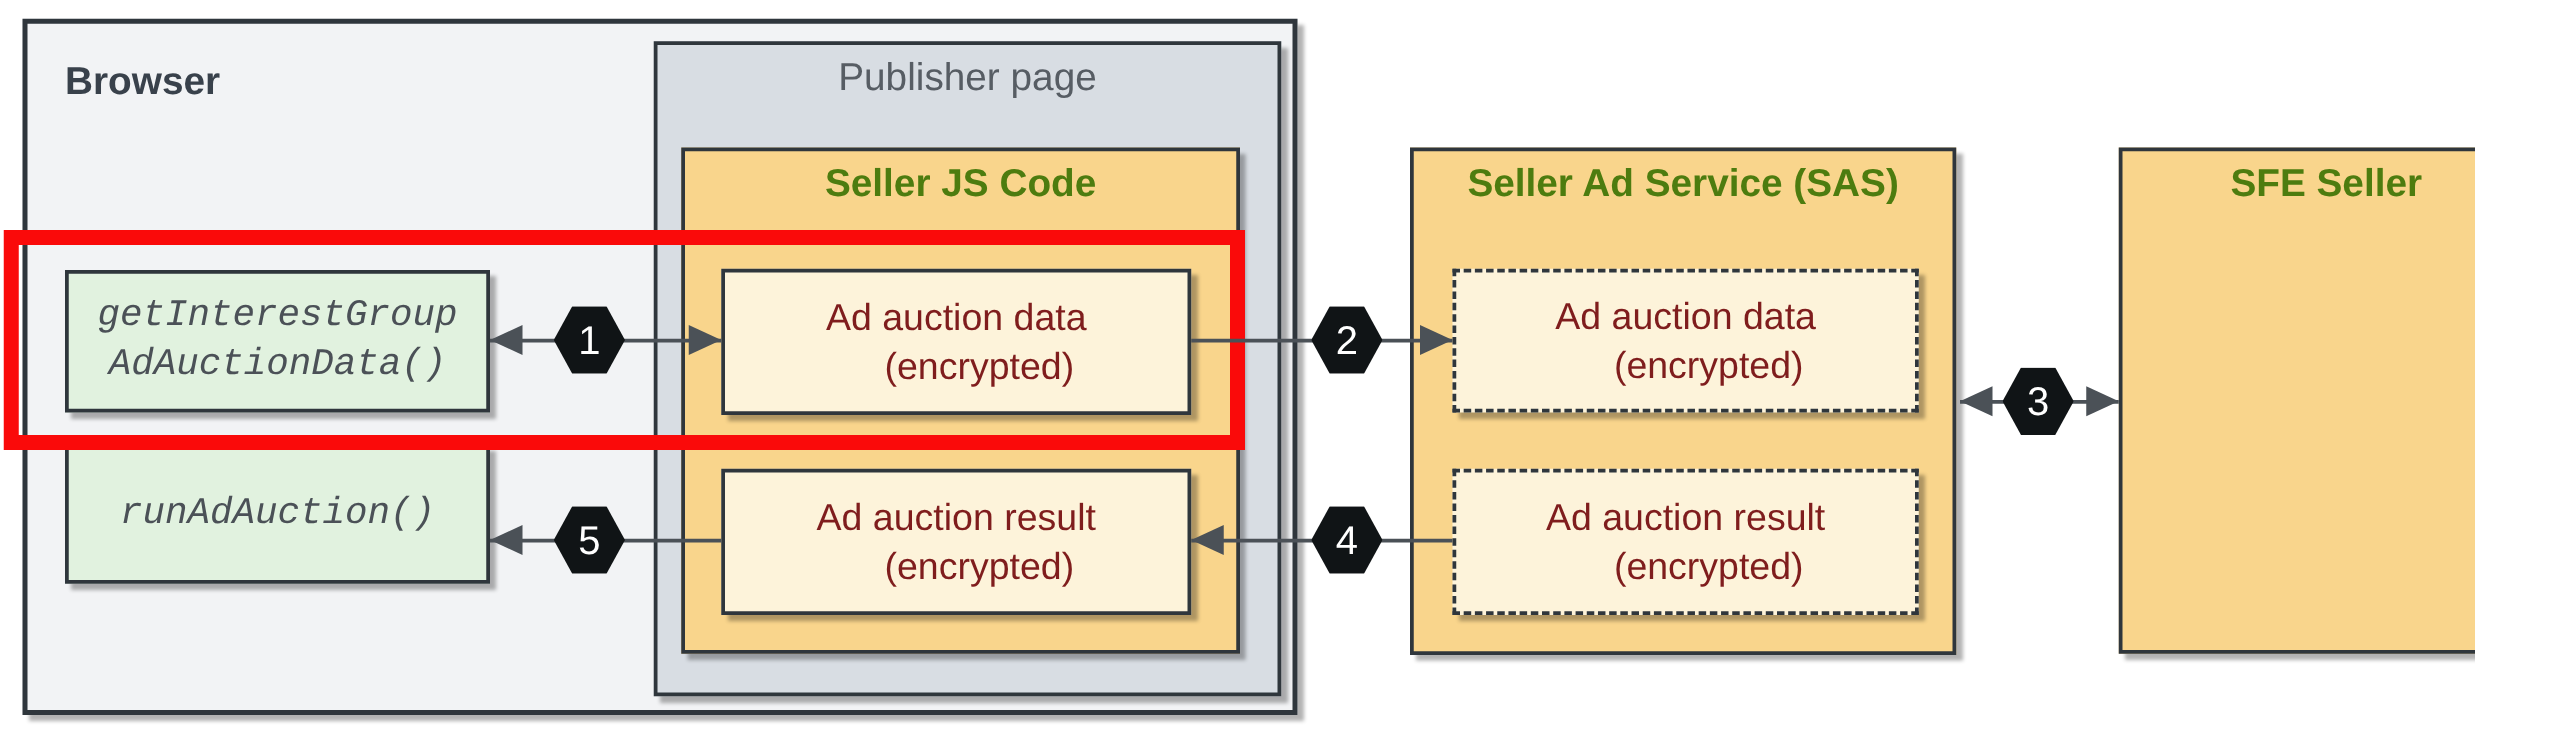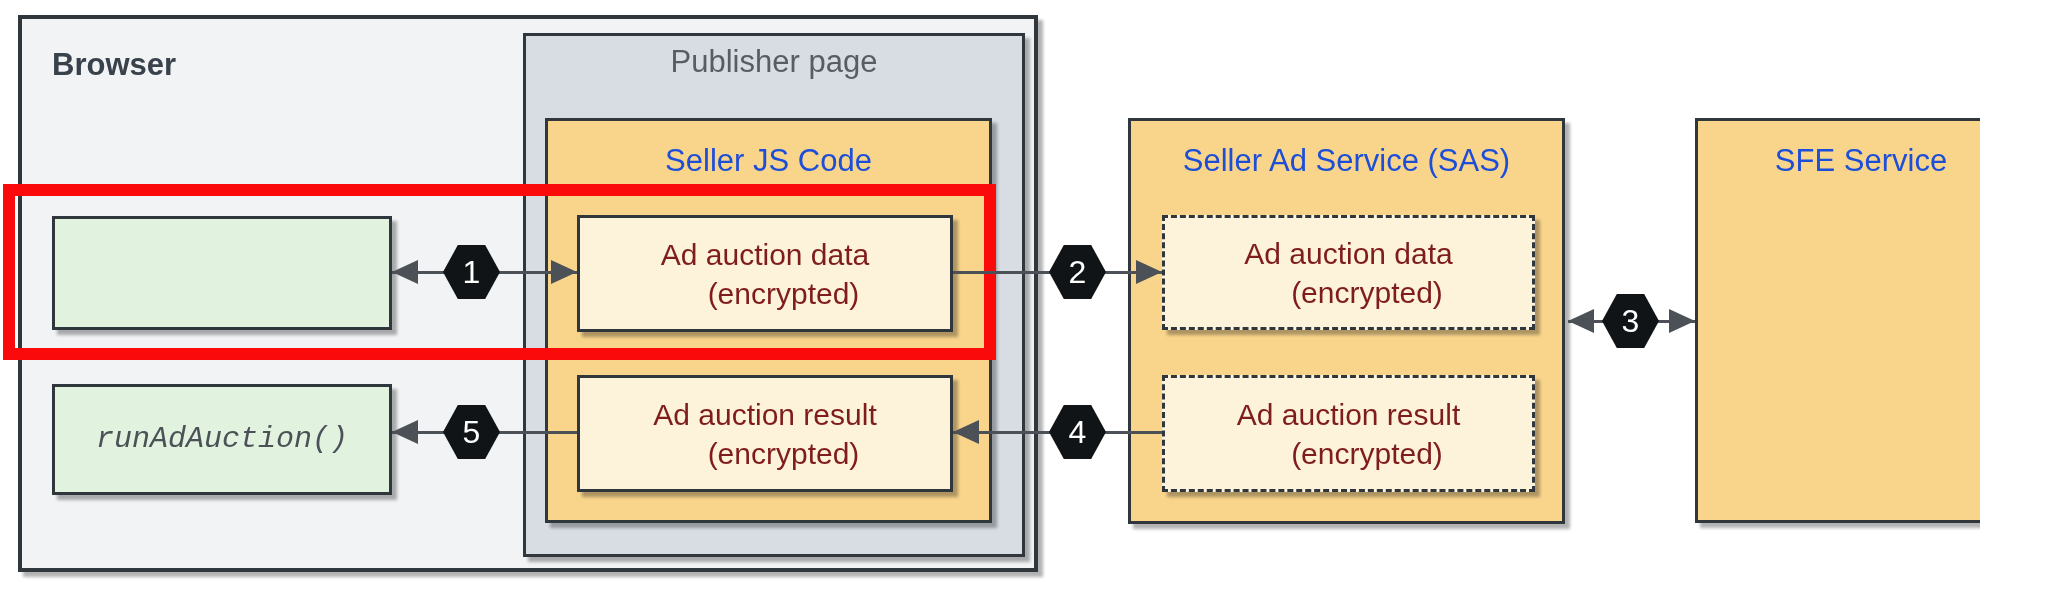--- a/index.html
+++ b/index.html
@@ -7,21 +7,21 @@
   #stage{position:relative;width:1980px;height:595px;background:#ffffff;overflow:hidden;}
 
   .box{position:absolute;box-sizing:border-box;}
   .shadow{box-shadow:5px 5px 3px rgba(0,0,0,0.30);}
 
   
   .browser{background:#f2f3f5;border:4px solid #2f363c;z-index:1;}
   .publisher{background:#d8dde3;border:3px solid #2f363c;z-index:2;}
   .orange{background:#f9d58c;border:3px solid #2f363c;z-index:3;}
 
-  .container-title{font-weight:normal;font-size:31px;color:#1d4ed8;text-align:center;padding-top:22px;}
+  .container-title{font-weight:bold;font-size:31px;color:#4d7c0f;text-align:center;padding-top:8px;}
   .muted-title{font-size:31px;color:#575d64;text-align:center;padding-top:8px;}
   .browser-label{position:absolute;left:30px;top:28px;font-weight:bold;font-size:31px;color:#39414b;}
 
   
   .node{display:flex;flex-direction:column;align-items:center;justify-content:center;
         text-align:center;font-size:30px;line-height:39px;color:#7f1d1d;z-index:10;}
   .green{background:#e1f2df;border:3px solid #2f363c;}
   .cream{background:#fdf3da;border:3px solid #2f363c;}
   .dashed{background:#fdf3da;border:3px dashed #2f363c;}
   .code{font-family:"Liberation Mono","DejaVu Sans Mono",monospace;font-style:italic;color:#4b5157;}
@@ -58,26 +58,28 @@
 
   <div class="box orange shadow" style="left:545px;top:118px;width:447px;height:405px;">
     <div class="container-title">Seller JS Code</div>
   </div>
 
   <div class="box orange shadow" style="left:1128px;top:118px;width:437px;height:406px;">
     <div class="container-title">Seller Ad Service (SAS)</div>
   </div>
 
   <div class="box orange shadow" style="left:1695px;top:118px;width:332px;height:405px;">
-    <div class="container-title">SFE Service</div>
+    <div class="container-title">SFE Seller</div>
   </div>
 
   <div class="box node green code shadow" style="left:52px;top:216px;width:340px;height:114px;">
+    <span>getInterestGroup</span>
+    <span>AdAuctionData()</span>
   </div>
-  <div class="box node green code shadow" style="left:52px;top:384px;width:340px;height:111px;">
+  <div class="box node green code shadow" style="left:52px;top:356px;width:340px;height:111px;">
     <span>runAdAuction()</span>
   </div>
 
   <div class="box node cream shadow" style="left:577px;top:215px;width:376px;height:117px;">
     <span>Ad auction data</span>
     <span class="em">(encrypted)</span>
   </div>
   <div class="box node cream shadow" style="left:577px;top:375px;width:376px;height:117px;">
     <span>Ad auction result</span>
     <span class="em">(encrypted)</span>

